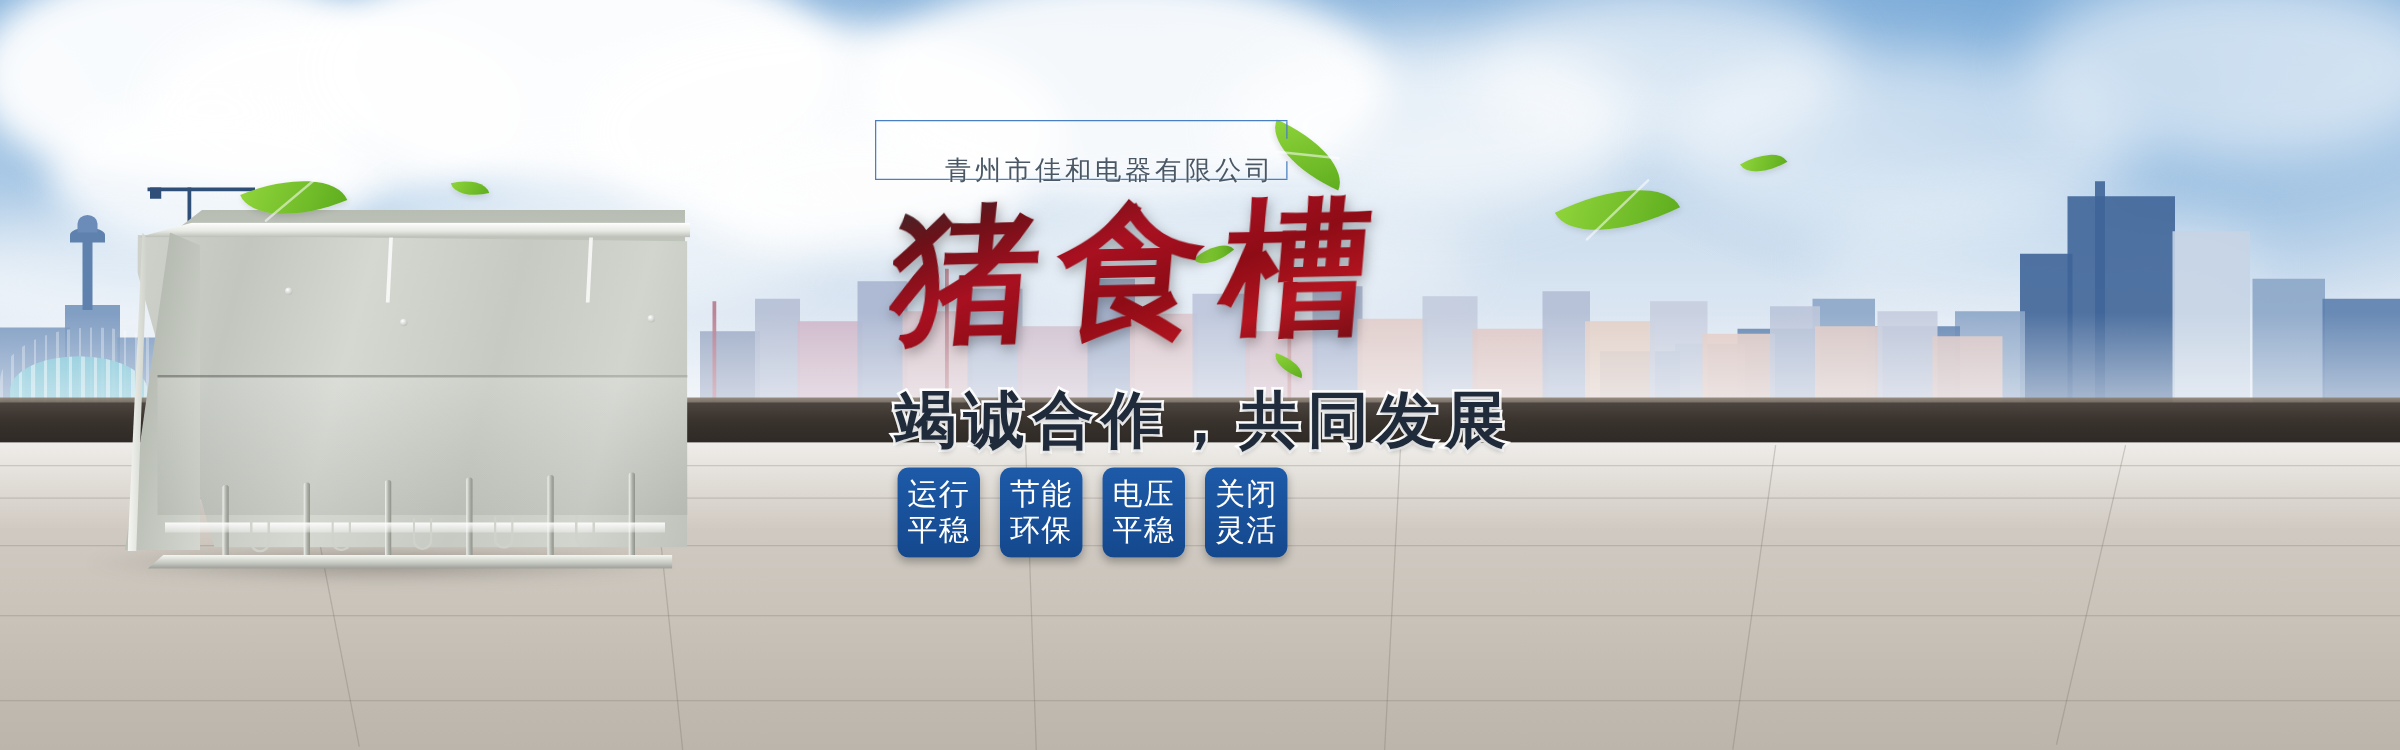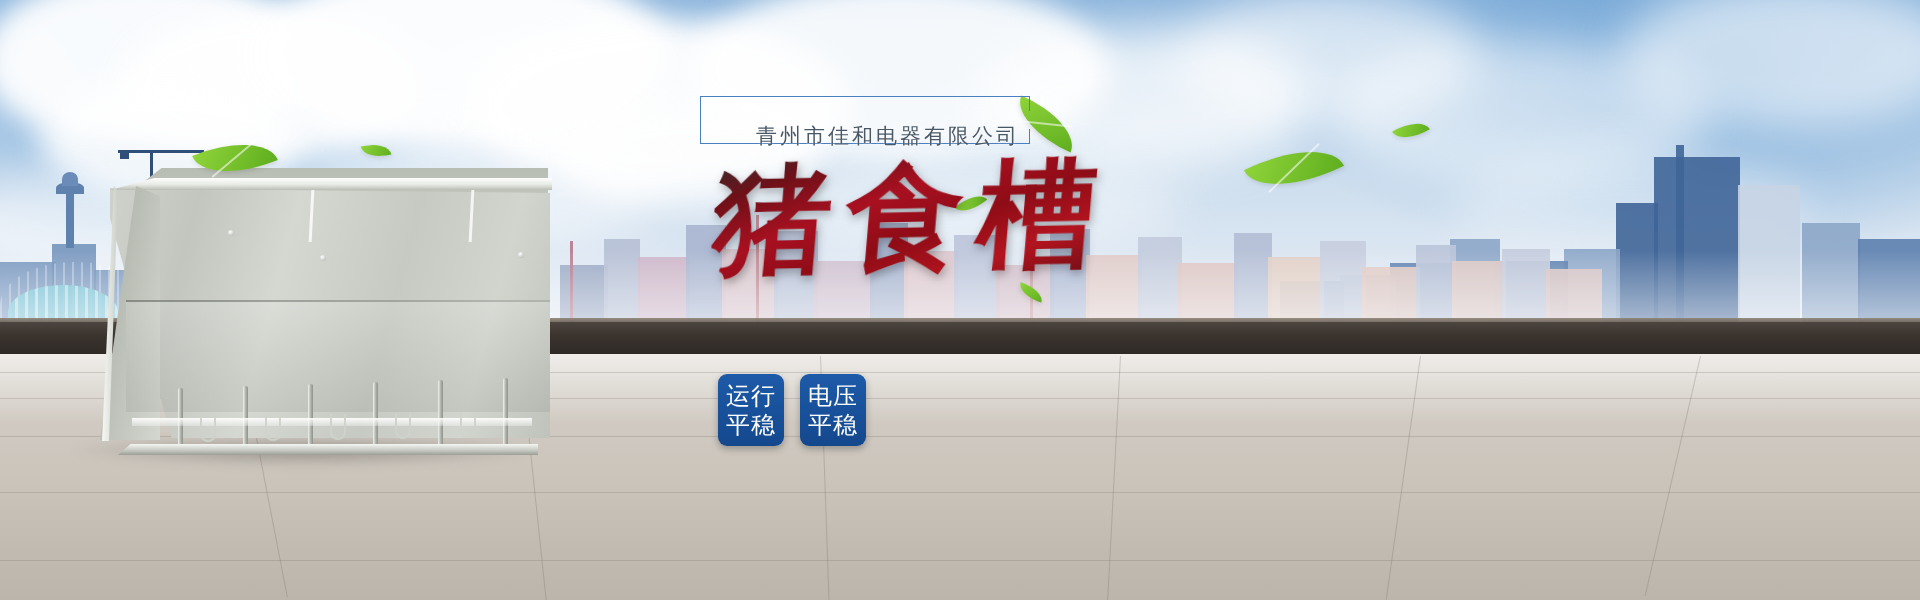--- a/index.html
+++ b/index.html
@@ -371,26 +371,35 @@
 
   <div class="copy">
 
     <div class="namebox">
       <div class="frame"></div>
       <div class="co">青州市佳和电器有限公司</div>
     </div>
 
     <div class="title">猪食槽</div>
 
+    <div class="subtitle">竭诚合作，共同发展</div>
 
     <div class="badges">
       <div class="badge">
         <span>运行</span>
         <span>平稳</span>
       </div>
       <div class="badge">
+        <span>节能</span>
+        <span>环保</span>
+      </div>
+      <div class="badge">
         <span>电压</span>
         <span>平稳</span>
       </div>
+      <div class="badge">
+        <span>关闭</span>
+        <span>灵活</span>
+      </div>
     </div>
 
   </div>
 </div>
 
 </body></html>

